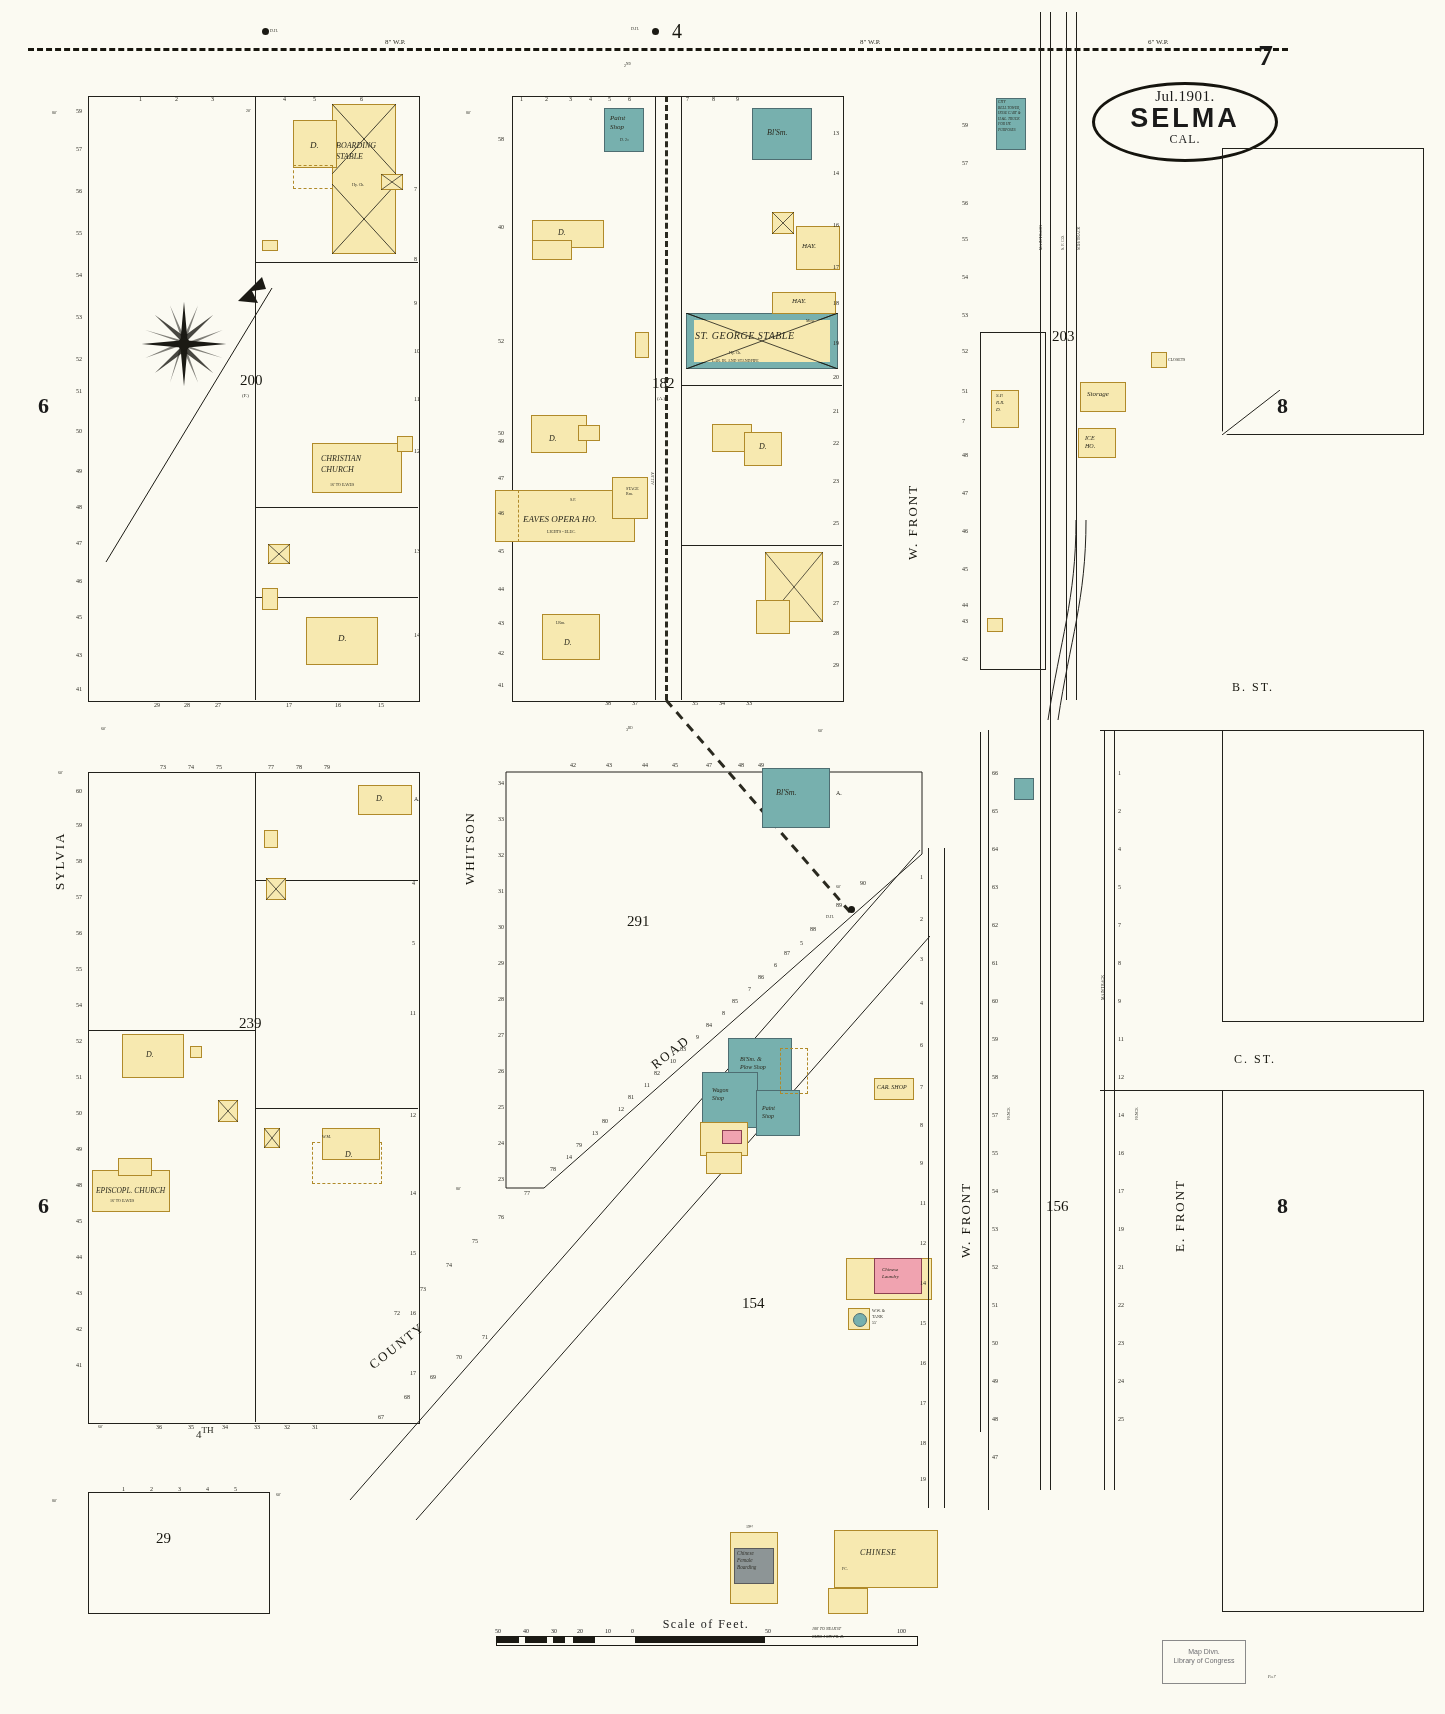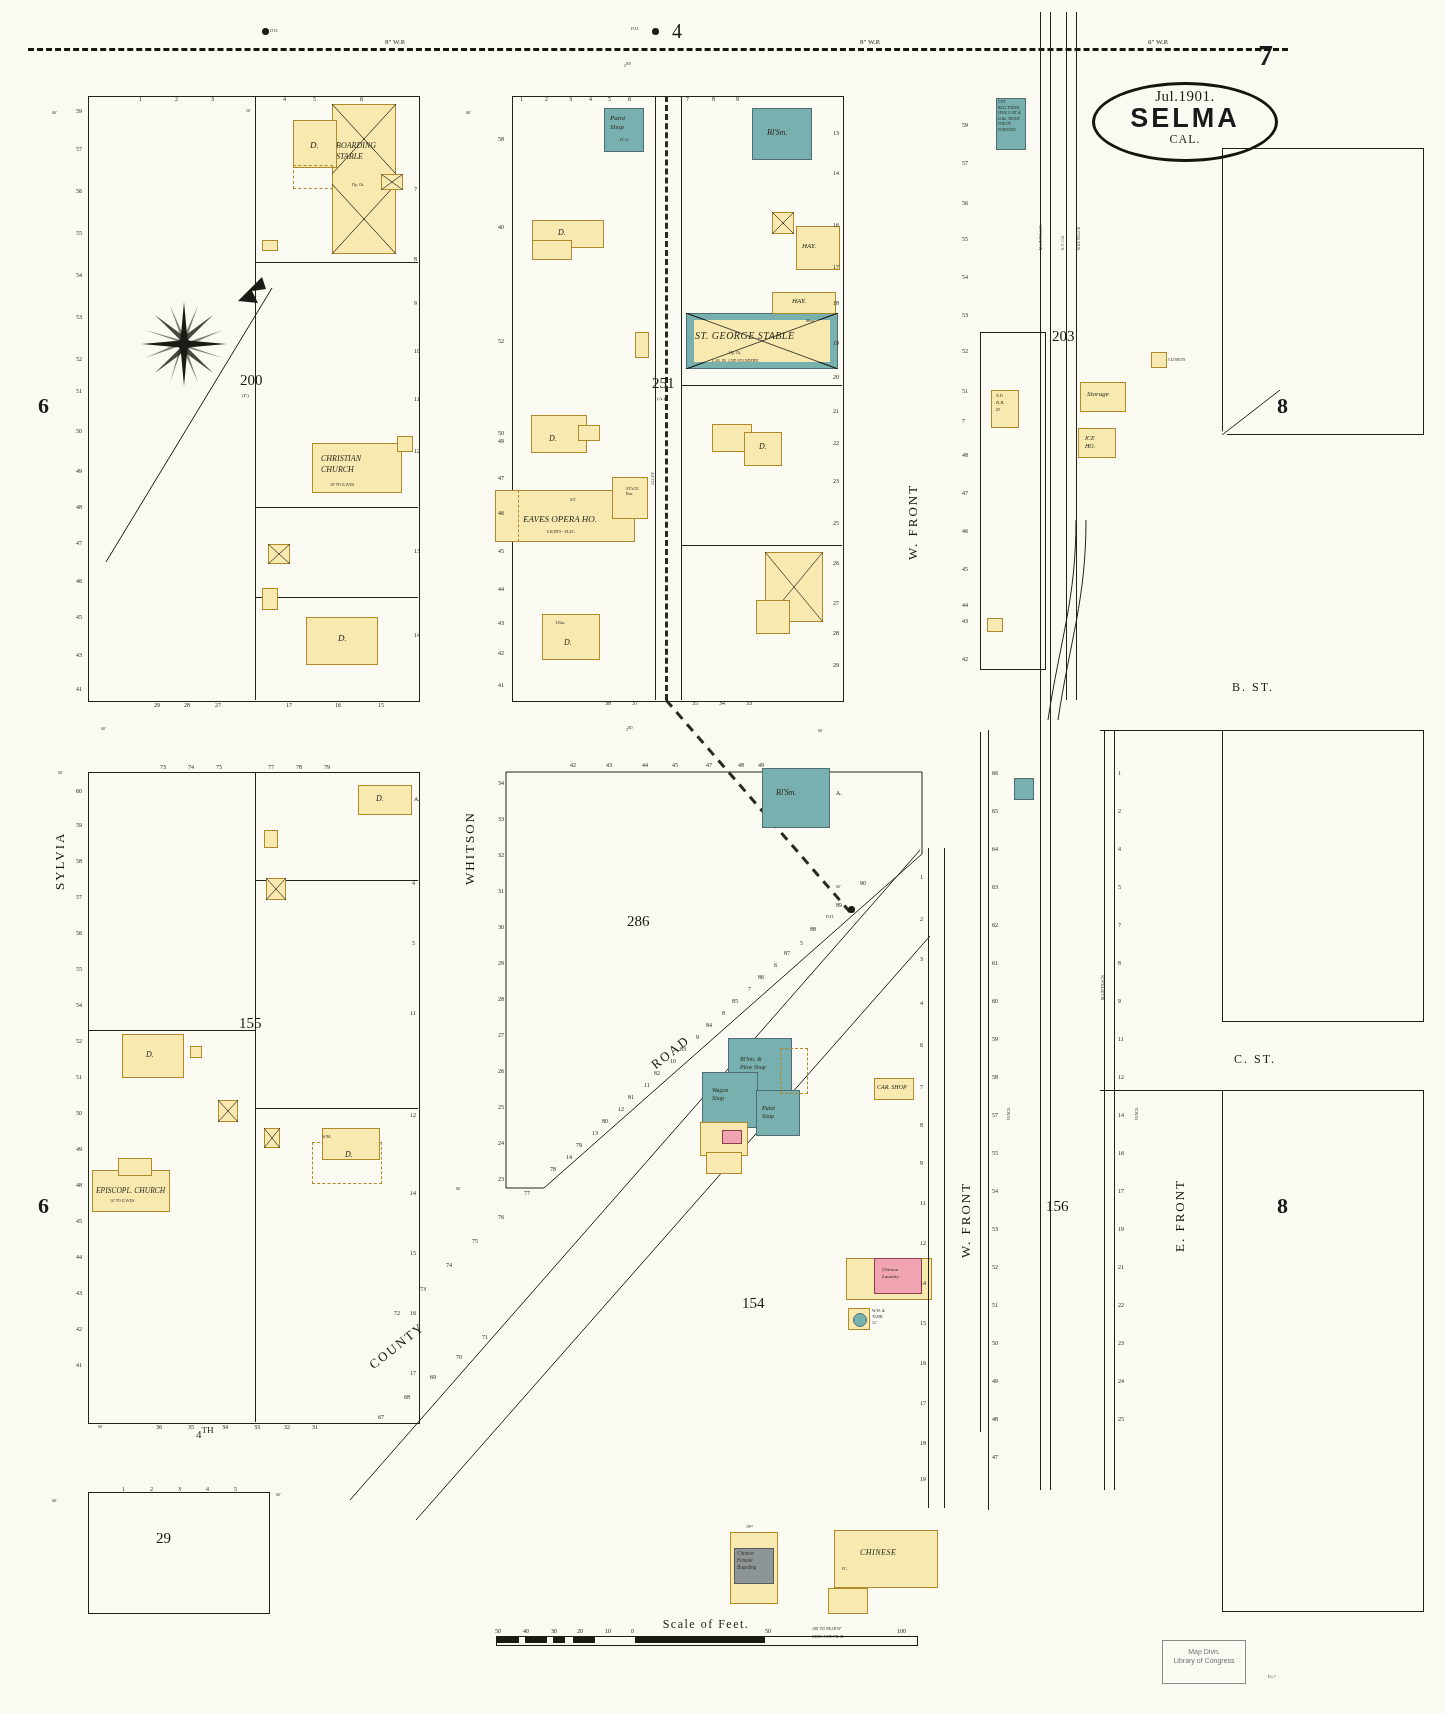--- a/index.html
+++ b/index.html
@@ -178,21 +178,21 @@
   <div class="lbl xtiny" style="left:52px;top:110px;">80'</div>
   <div class="lbl xtiny" style="left:246px;top:108px;">20'</div>
   <div class="lbl xtiny" style="left:101px;top:726px;">60'</div>
   <div class="lbl xtiny" style="left:466px;top:110px;">80'</div>
 
   <div class="abs" style="left:512px;top:96px;width:330px;height:604px;border:1px solid #22211c;"></div>
   <div class="vline" style="left:655px;top:96px;height:604px;"></div>
   <div class="vline" style="left:681px;top:96px;height:604px;"></div>
   <div class="hline" style="left:681px;top:385px;width:161px;"></div>
   <div class="hline" style="left:681px;top:545px;width:161px;"></div>
-  <div class="blocknum" style="left:652px;top:375px;">251</div>
+  <div class="blocknum" style="left:652px;top:375px;">182</div>
   <div class="lbl tiny" style="left:657px;top:396px;">(A.)</div>
 
   <div class="abs" style="left:665px;top:96px;width:0;height:604px;border-left:3px dashed #2a291f;"></div>
   <div class="lbl xtiny rot90" style="left:650px;top:485px;">ALLEY</div>
 
   <div class="stone" style="left:604px;top:108px;width:40px;height:44px;"></div>
   <div class="bldlabel" style="left:610px;top:114px;font-size:7px;line-height:9px;">Paint<br>Shop</div>
   <div class="lbl xtiny" style="left:620px;top:137px;">D. 2¤</div>
 
   <div class="stone" style="left:752px;top:108px;width:60px;height:52px;"></div>
@@ -333,21 +333,21 @@
   <div class="abs" style="left:1222px;top:730px;width:200px;height:290px;border:1px solid #22211c;"></div>
   <div class="abs" style="left:1222px;top:1090px;width:200px;height:520px;border:1px solid #22211c;"></div>
   <div class="hline" style="left:1100px;top:730px;width:124px;"></div>
   <div class="hline" style="left:1100px;top:1090px;width:124px;"></div>
 
   <div class="abs" style="left:88px;top:772px;width:330px;height:650px;border:1px solid #22211c;"></div>
   <div class="vline" style="left:255px;top:772px;height:650px;"></div>
   <div class="hline" style="left:88px;top:1030px;width:167px;"></div>
   <div class="hline" style="left:255px;top:880px;width:163px;"></div>
   <div class="hline" style="left:255px;top:1108px;width:163px;"></div>
-  <div class="blocknum" style="left:239px;top:1015px;">155</div>
+  <div class="blocknum" style="left:239px;top:1015px;">239</div>
 
   <div class="bld" style="left:358px;top:785px;width:54px;height:30px;"></div>
   <div class="bldlabel" style="left:376px;top:794px;font-size:8px;">D.</div>
   <div class="bld" style="left:264px;top:830px;width:14px;height:18px;"></div>
   <div class="bld" style="left:266px;top:878px;width:20px;height:22px;"></div>
   <svg class="abs" style="left:266px;top:878px;" width="20" height="22">
       <line x1="0" y1="0" x2="20" y2="22" stroke="#1b1a14" stroke-width=".7"></line>
       <line x1="20" y1="0" x2="0" y2="22" stroke="#1b1a14" stroke-width=".7"></line>
     </svg>
 
@@ -401,21 +401,21 @@
   <div class="stname rot90" style="left:958px;top:1258px;">W.  FRONT</div>
   <div class="stname rot90" style="left:1172px;top:1252px;">E.  FRONT</div>
   <div class="stname" style="left:366px;top:1360px;transform:rotate(-38deg);transform-origin:0 0;">COUNTY</div>
   <div class="stname" style="left:648px;top:1060px;transform:rotate(-38deg);transform-origin:0 0;">ROAD</div>
 
   <div class="abs" style="left:504px;top:770px;width:420px;height:420px;">
     <svg width="420" height="420" viewBox="0 0 420 420">
       <polygon points="2,2 418,2 418,84 40,418 2,418" fill="none" stroke="#22211c" stroke-width="1"></polygon>
     </svg>
   </div>
-  <div class="blocknum" style="left:627px;top:913px;">286</div>
+  <div class="blocknum" style="left:627px;top:913px;">291</div>
 
   <svg class="abs" style="left:660px;top:700px;" width="220" height="230" viewBox="0 0 220 230">
     <line x1="6" y1="0" x2="190" y2="212" stroke="#2a291f" stroke-width="3" stroke-dasharray="9,7"></line>
   </svg>
   <div class="abs" style="left:848px;top:906px;width:7px;height:7px;border-radius:50%;background:#1b1a14;"></div>
   <div class="lbl xtiny" style="left:826px;top:914px;">D.H.</div>
 
   <div class="stone" style="left:762px;top:768px;width:68px;height:60px;"></div>
   <div class="bldlabel" style="left:776px;top:788px;font-size:8px;">Bl'Sm.</div>
 

